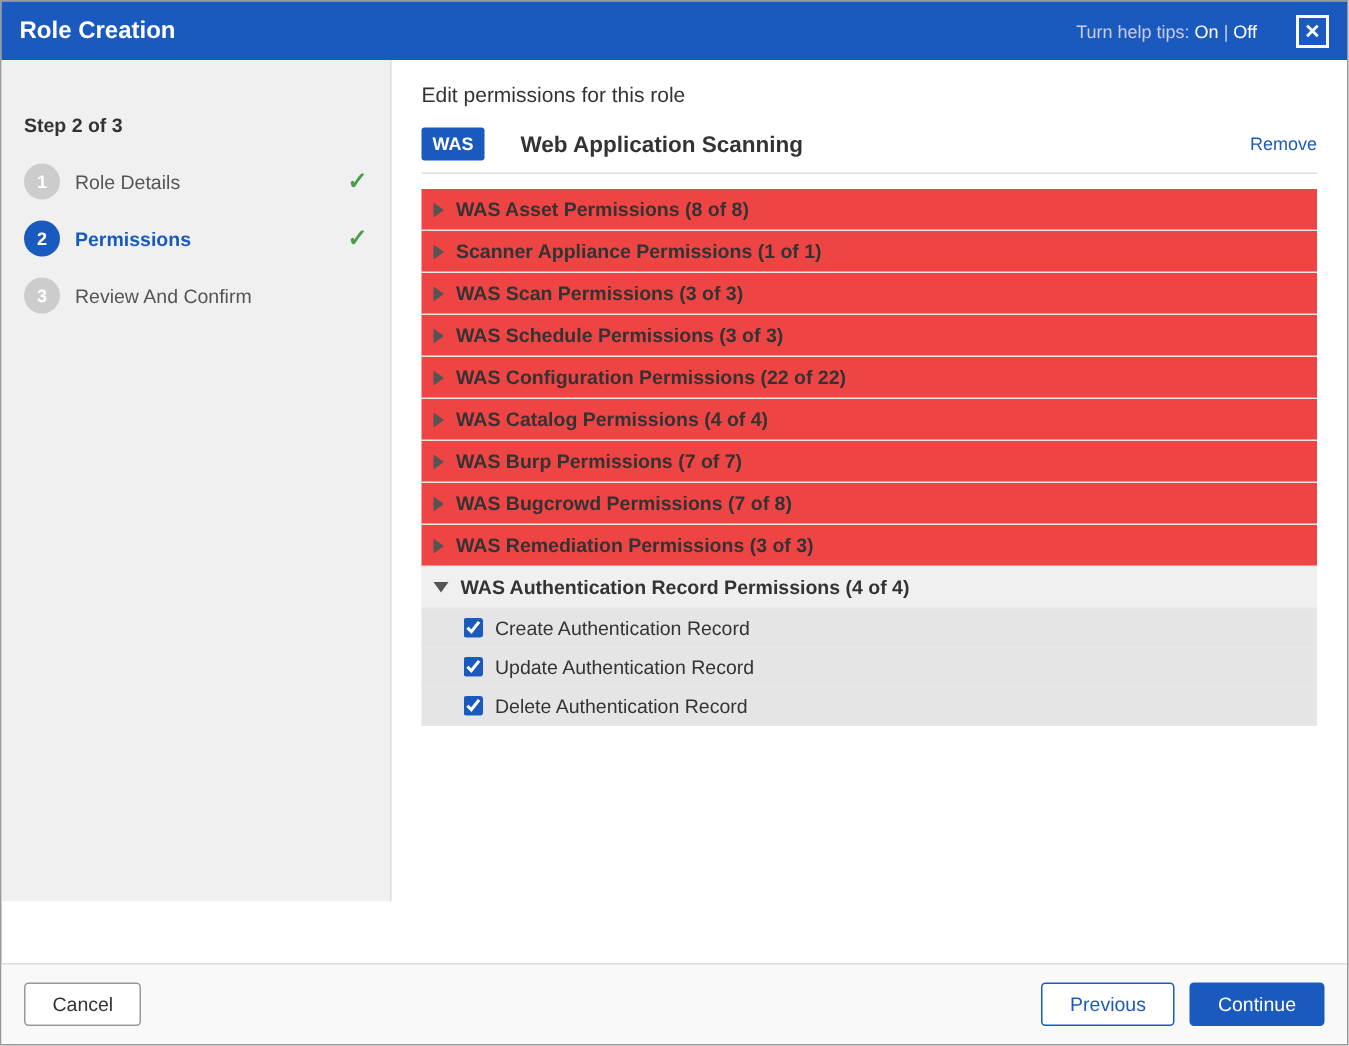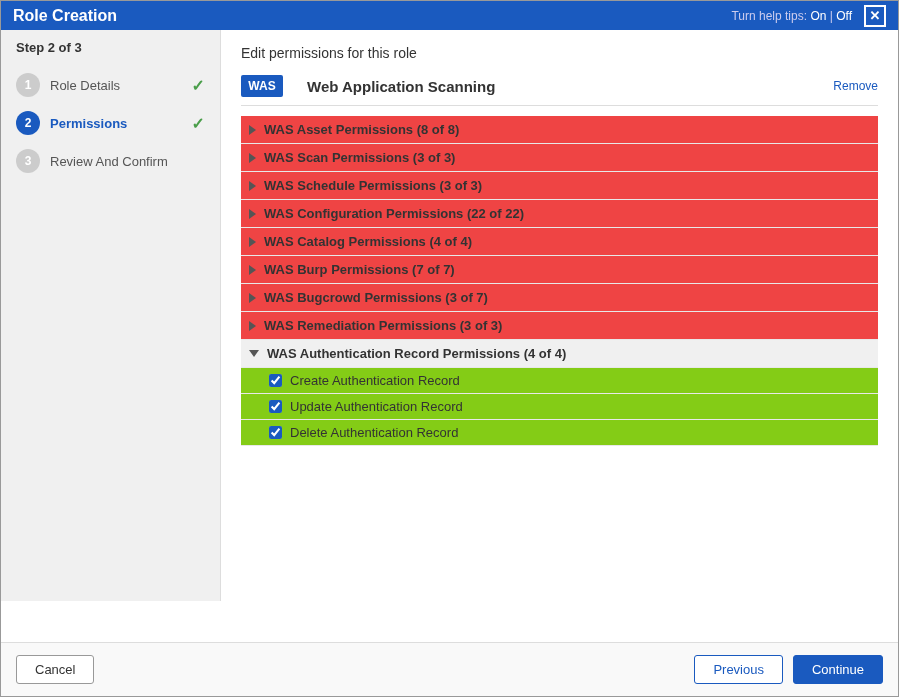--- a/index.html
+++ b/index.html
@@ -21,31 +21,31 @@
       flex-direction: column;
       box-shadow: 2px 2px 10px rgba(0,0,0,0.4);
     }
     .modal-header {
       background: #1a5abf;
       color: #fff;
       padding: 8px 12px;
       display: flex;
       align-items: center;
       justify-content: space-between;
-      height: 29px;
+      height: 39px;
       flex-shrink: 0;
     }
     .modal-header-title {
       font-size: 16px;
       font-weight: bold;
     }
     .modal-header-right {
       display: flex;
       align-items: center;
-      gap: 12px;
+      gap: 26px;
     }
     .help-tips {
       font-size: 12px;
       color: #cce;
     }
     .help-tips a {
       color: #fff;
       text-decoration: none;
     }
     .close-btn {
@@ -60,24 +60,24 @@
       cursor: pointer;
       font-weight: bold;
       font-size: 13px;
     }
     .modal-body {
       display: flex;
       flex: 1;
       overflow: hidden;
     }
     .sidebar {
-      width: 220px;
+      width: 260px;
       background: #f0f0f0;
       border-right: 1px solid #ddd;
-      padding: 10px 15px;
+      padding: 36px 15px;
       flex-shrink: 0;
     }
     .step-label {
       font-size: 13px;
       font-weight: bold;
       color: #333;
       margin-bottom: 18px;
     }
     .step-item {
       display: flex;
@@ -199,21 +199,21 @@
     .permission-label {
       font-size: 13px;
       color: #333;
       font-weight: bold;
     }
     .sub-permission-row {
       display: flex;
       align-items: center;
       padding: 5px 8px 5px 28px;
       border-bottom: 1px solid #e8e8e8;
-      background: #84cc16;
+      background: #e5e5e5;
     }
     .sub-permission-row input[type="checkbox"] {
       margin-right: 8px;
       accent-color: #1a5abf;
     }
     .sub-permission-label {
       font-size: 13px;
       color: #333;
     }
     .modal-footer {
@@ -326,20 +326,24 @@
           <a class="remove-link" href="#">Remove</a>
         </div>
 
         <div>
 
           <div class="permission-row">
             <div class="triangle right"></div>
             <span class="permission-label">WAS Asset Permissions (8 of 8)</span>
           </div>
 
+          <div class="permission-row">
+            <div class="triangle right"></div>
+            <span class="permission-label">Scanner Appliance Permissions (1 of 1)</span>
+          </div>
 
           <div class="permission-row">
             <div class="triangle right"></div>
             <span class="permission-label">WAS Scan Permissions (3 of 3)</span>
           </div>
 
           <div class="permission-row">
             <div class="triangle right"></div>
             <span class="permission-label">WAS Schedule Permissions (3 of 3)</span>
           </div>
@@ -354,21 +358,21 @@
             <span class="permission-label">WAS Catalog Permissions (4 of 4)</span>
           </div>
 
           <div class="permission-row">
             <div class="triangle right"></div>
             <span class="permission-label">WAS Burp Permissions (7 of 7)</span>
           </div>
 
           <div class="permission-row">
             <div class="triangle right"></div>
-            <span class="permission-label">WAS Bugcrowd Permissions (3 of 7)</span>
+            <span class="permission-label">WAS Bugcrowd Permissions (7 of 8)</span>
           </div>
 
           <div class="permission-row">
             <div class="triangle right"></div>
             <span class="permission-label">WAS Remediation Permissions (3 of 3)</span>
           </div>
 
           <div class="permission-row expanded">
             <div class="triangle down"></div>
             <span class="permission-label">WAS Authentication Record Permissions (4 of 4)</span>

